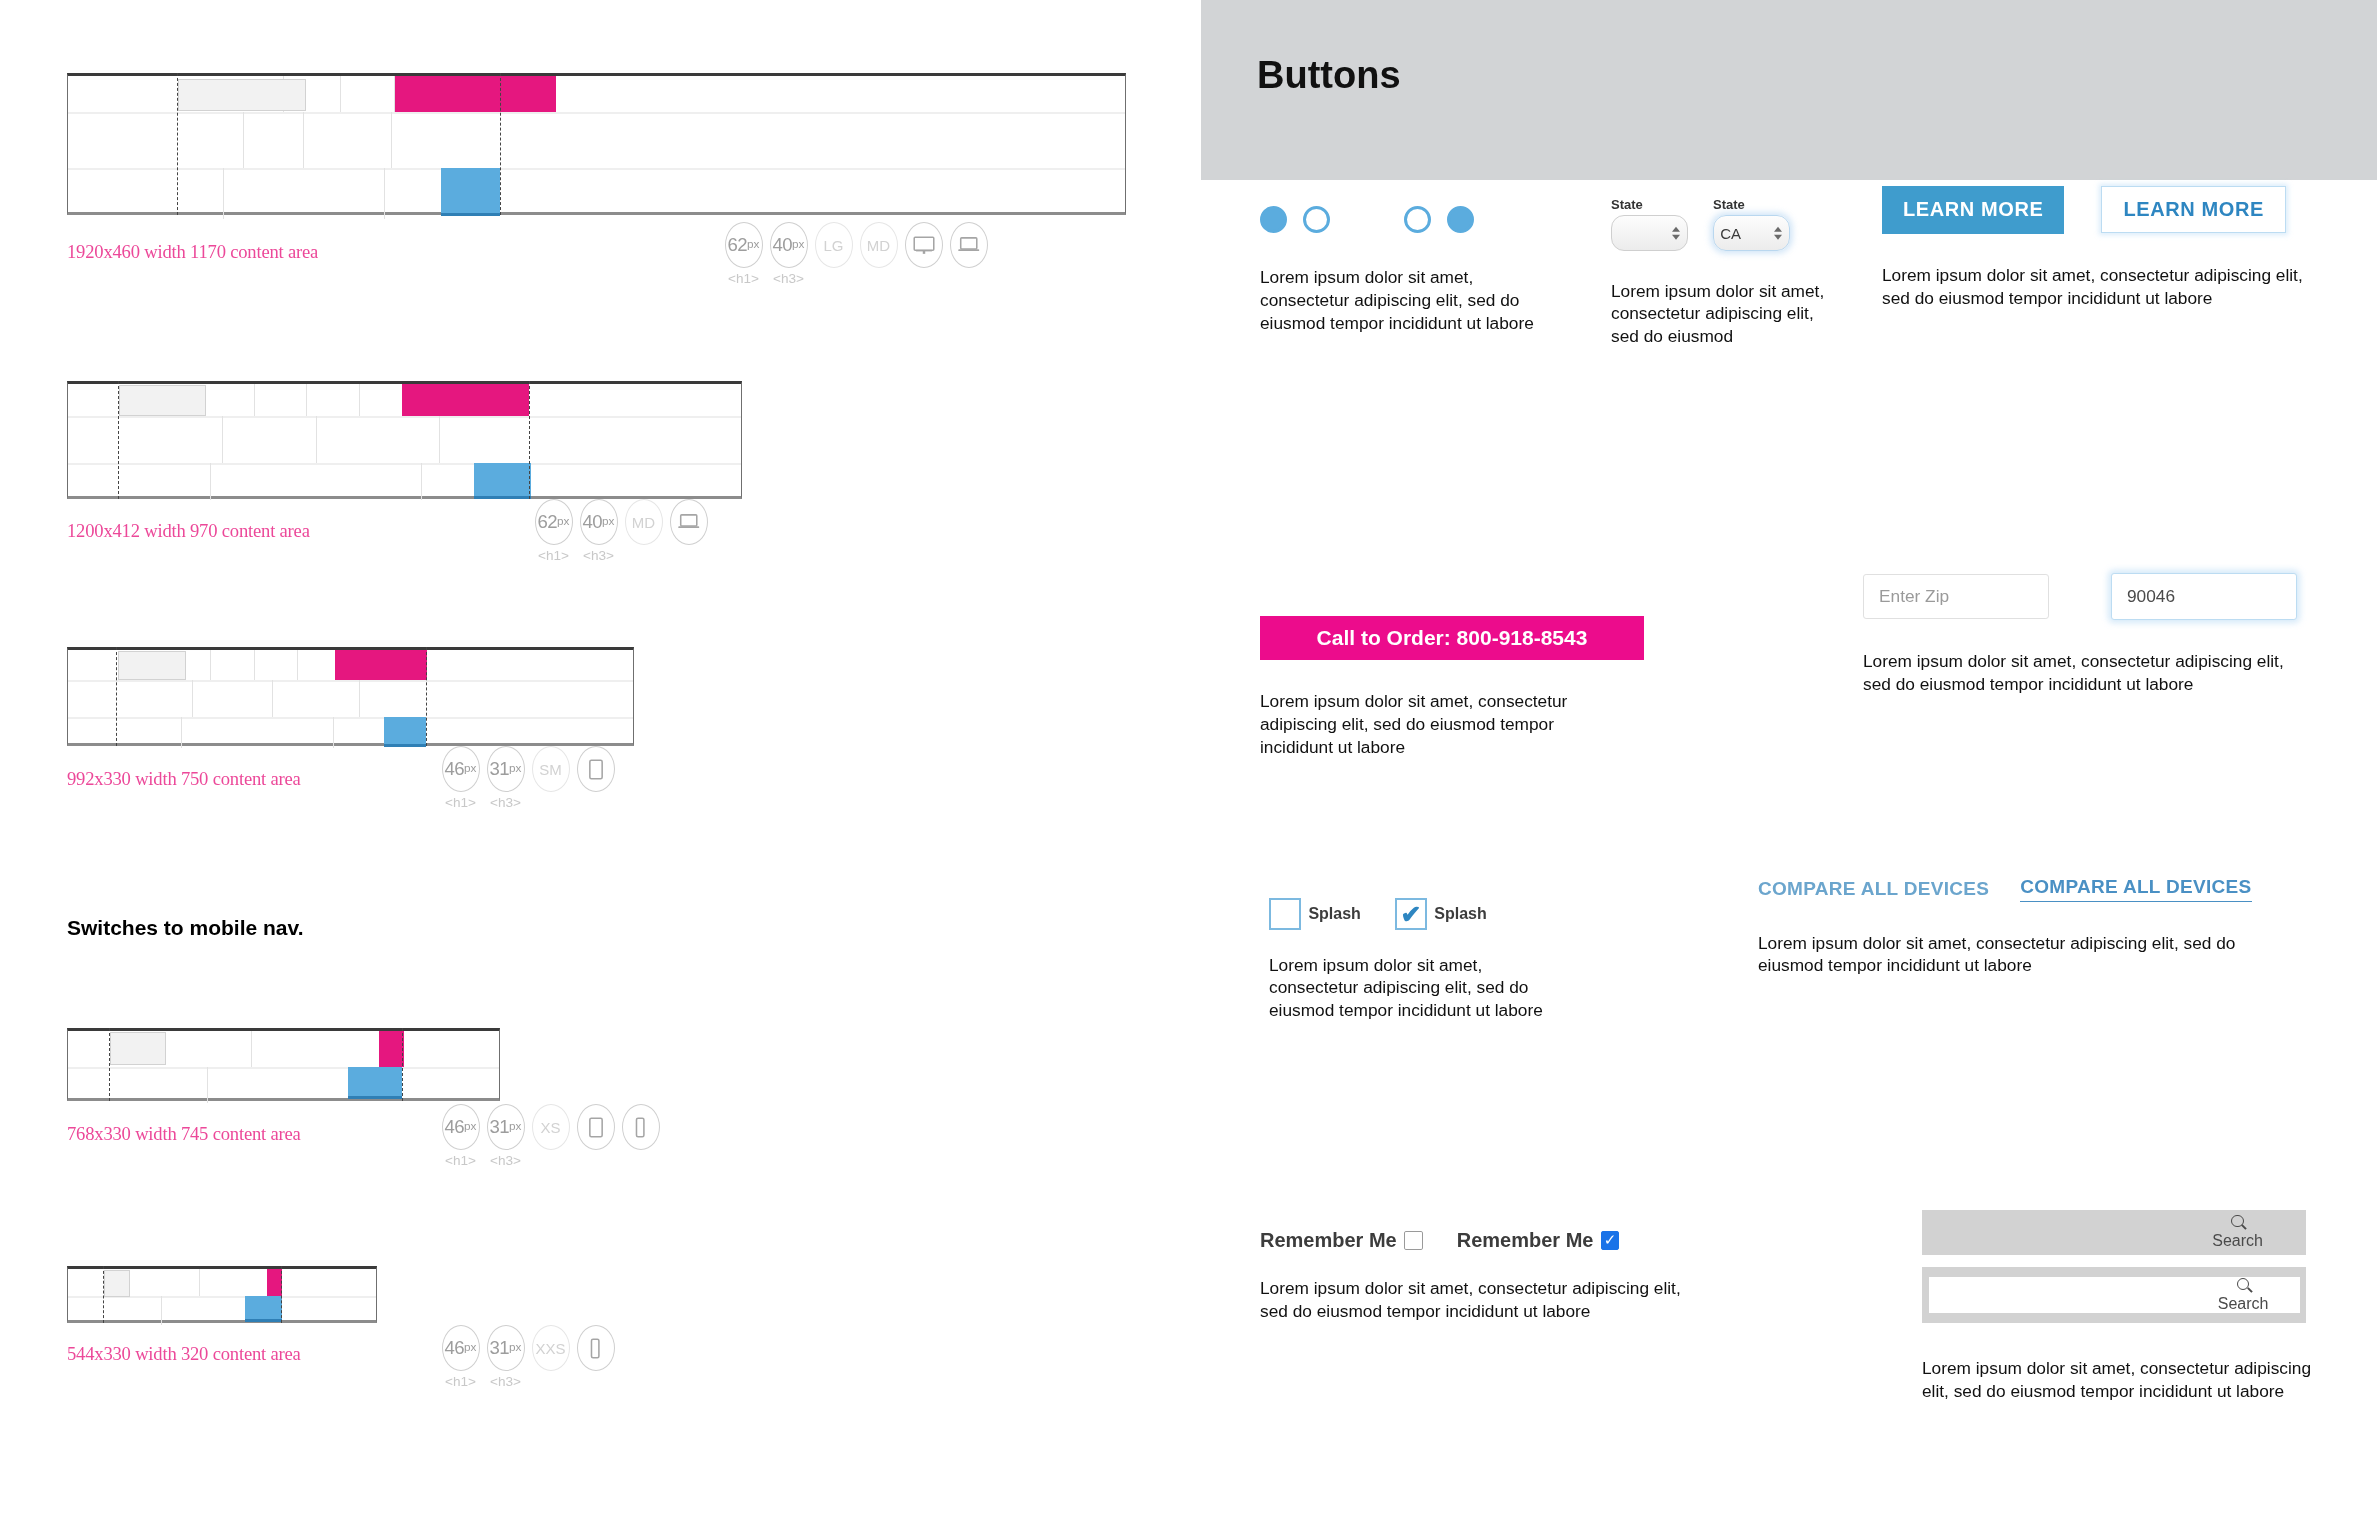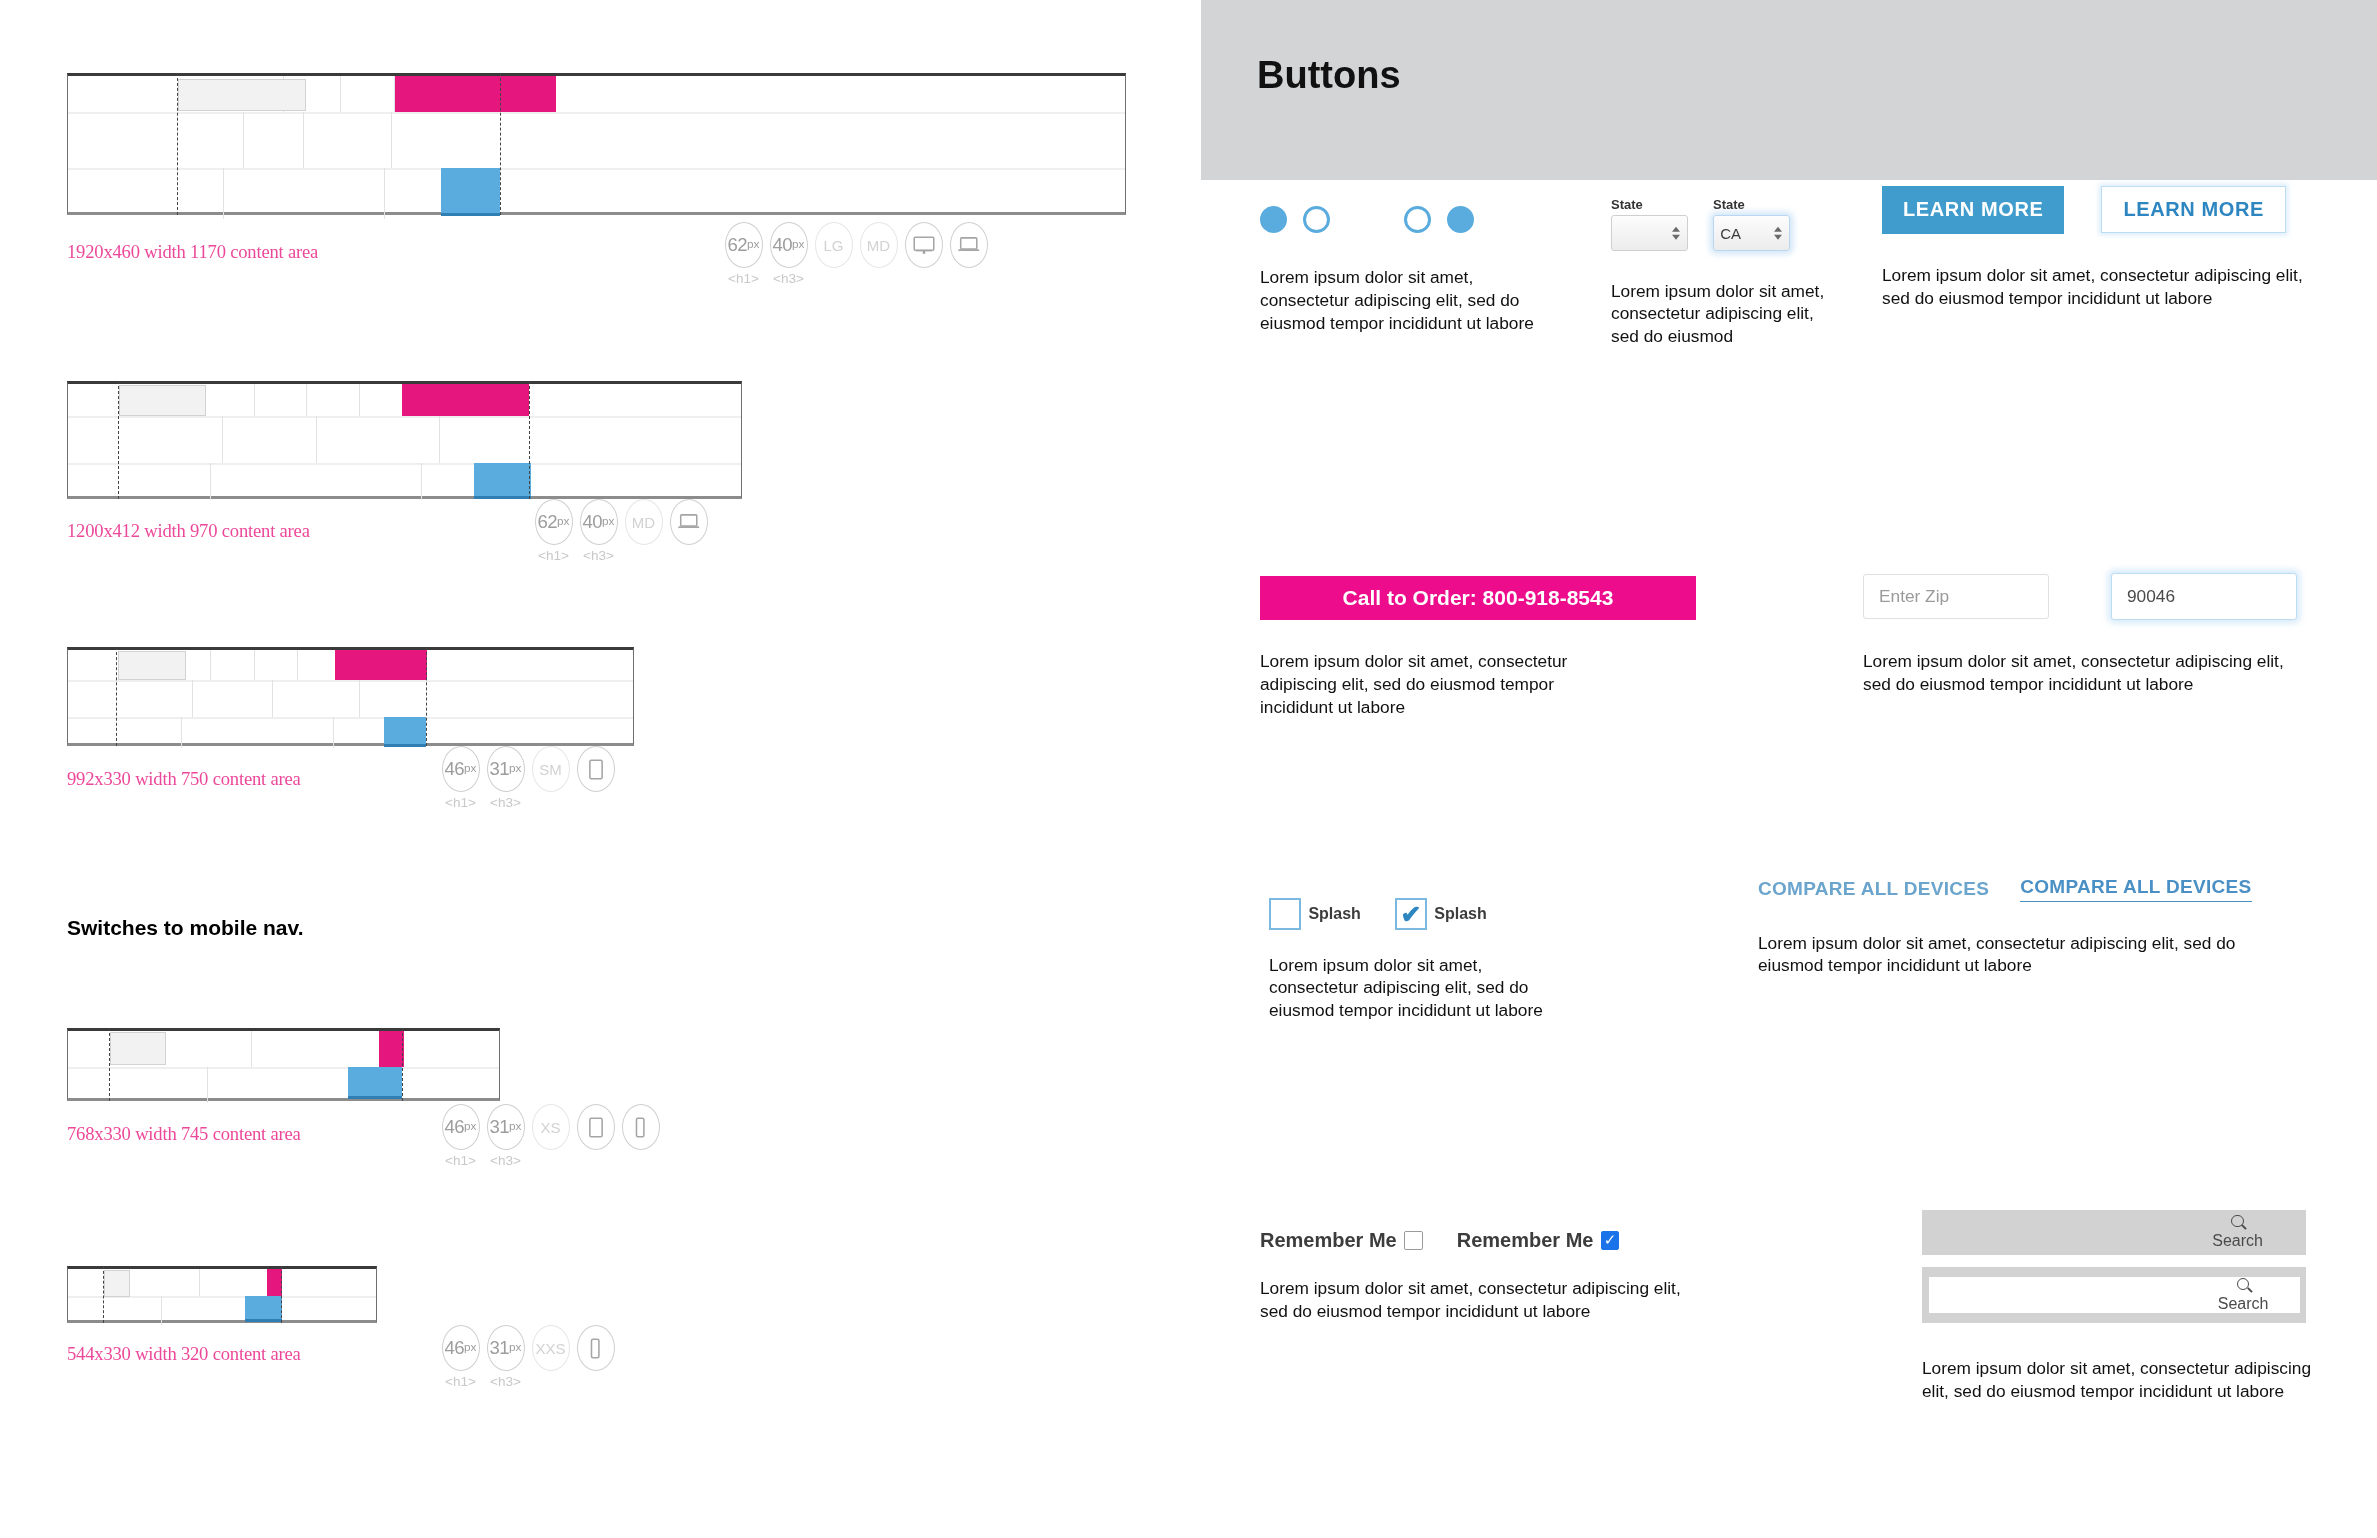--- a/index.html
+++ b/index.html
@@ -134,21 +134,21 @@
     border: 3.1px solid #5bacde; background: #ffffff;
     display:inline-block;
   }
   .radio.filled { background: #5bacde; border-color: #5bacde; }
 
   
   .sel-label { font-size: 13px; font-weight: bold; color: #333; margin-bottom: 3.1px; }
   .sel-box {
     width: 77px; height: 36px;
     background: linear-gradient(#fdfdfd, #ececec);
-    border: 1.2px solid #cfcfcf; border-radius: 3px;
+    border: 1.2px solid #cfcfcf; border-radius: 13px;
     display: flex; align-items: center;
     padding: 0 6.2px;
     position: relative;
   }
   .sel-box.focused {
     background: linear-gradient(#fdfdfd, #ececec);
     border: 1.9px solid #b9d7ef;
     box-shadow: 0 0 6.2px 2.5px rgba(140,190,235,.40);
   }
   .sel-val { font-size: 15px; color: #3a3a3a; }
@@ -650,21 +650,21 @@
     <div class="demo" style="left:681px; top:186px; width:446px;">
       <div class="control-row" style="align-items:center;">
         <div class="btn-solid">LEARN MORE</div>
         <div style="width:37px"></div>
         <div class="btn-ghost">LEARN MORE</div>
       </div>
       <div class="demo-caption" style="width:433px; margin-top:30px;">Lorem ipsum dolor sit amet, consectetur adipiscing elit, sed do eiusmod tempor incididunt ut labore</div>
     </div>
 
     <div class="demo" style="left:59px; top:576px; width:396px;">
-      <div class="btn-pink" style="width:436px;">Call to Order: 800-918-8543</div>
+      <div class="btn-pink" style="width:384px;margin-top:40px;">Call to Order: 800-918-8543</div>
       <div class="demo-caption" style="width:371px; margin-top:30px;">Lorem ipsum dolor sit amet, consectetur adipiscing elit, sed do eiusmod tempor incididunt ut labore</div>
     </div>
 
     <div class="demo" style="left:662px; top:573px; width:464px;">
       <div class="control-row" style="align-items:center;">
         <div class="input-plain">Enter Zip</div>
         <div style="width:62px"></div>
         <div class="input-focus">90046</div>
       </div>
       <div class="demo-caption" style="width:446px; margin-top:30px;">Lorem ipsum dolor sit amet, consectetur adipiscing elit, sed do eiusmod tempor incididunt ut labore</div>

